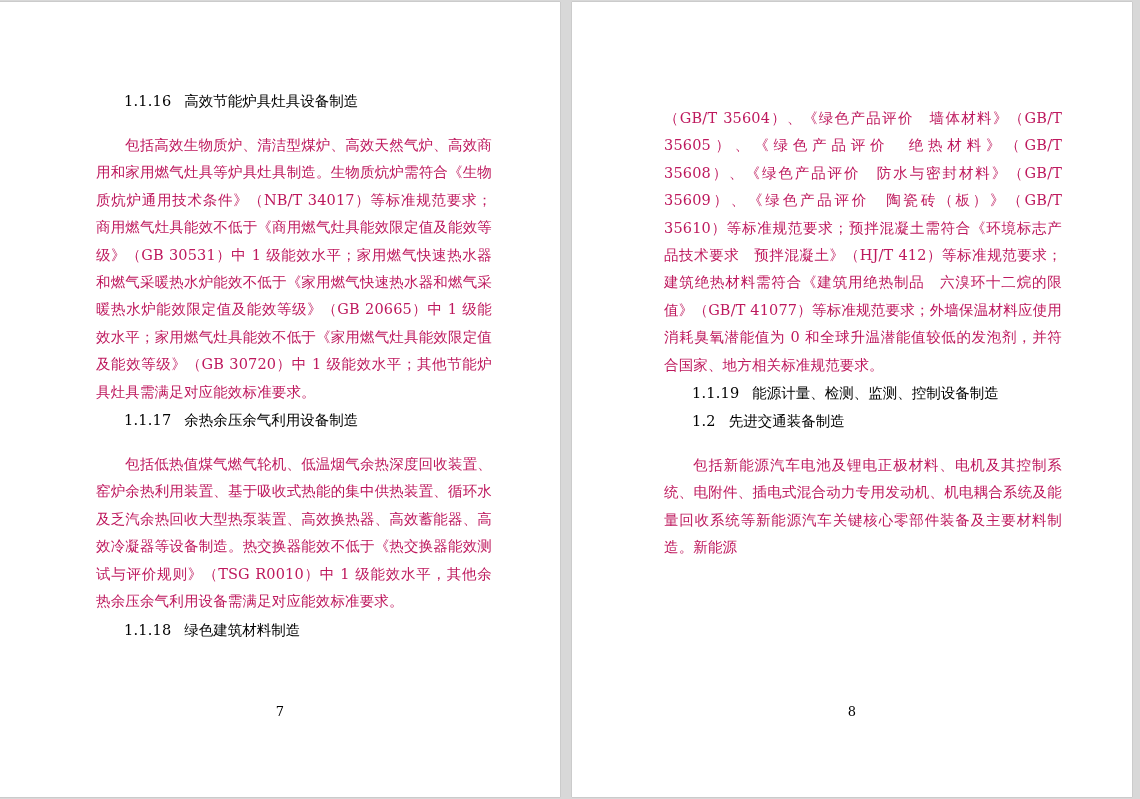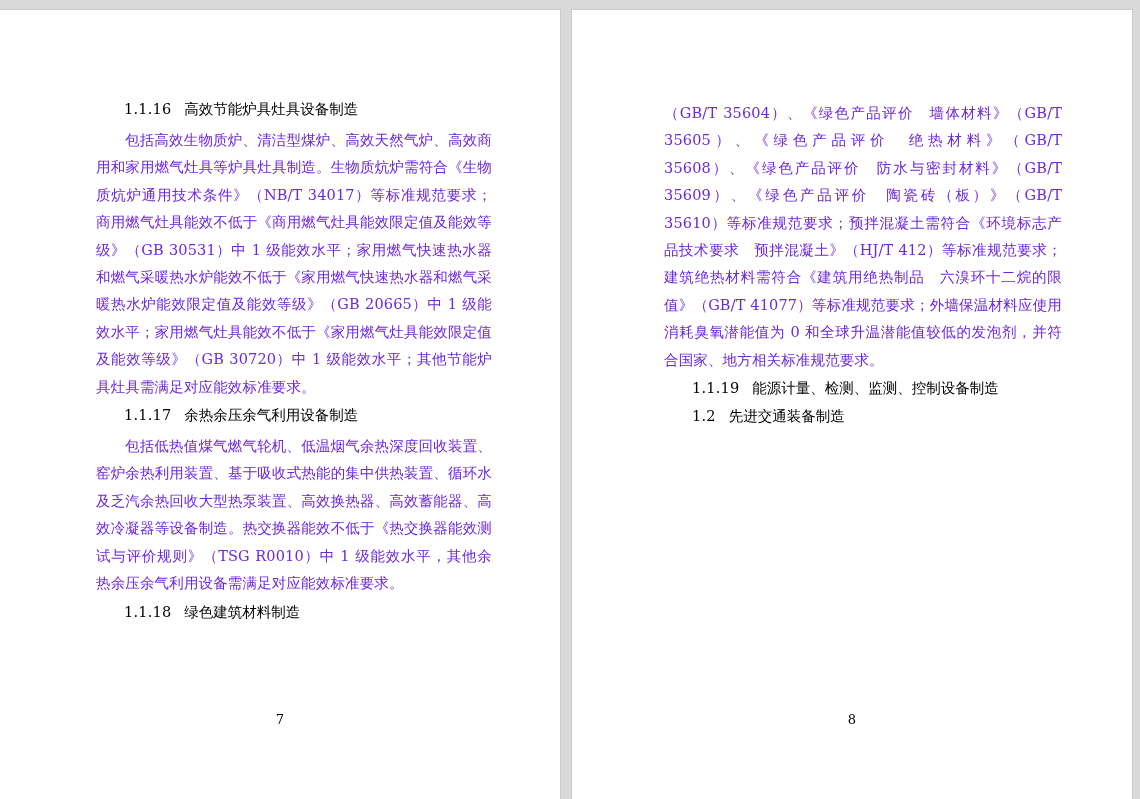--- a/index.html
+++ b/index.html
@@ -13,21 +13,21 @@
   body {
     font-family: "DejaVu Serif", "Liberation Serif", serif;
   }
   .spread {
     display: flex;
     flex-direction: row;
     gap: 12px;
     width: 1140px;
     height: 799px;
     box-sizing: border-box;
-    padding: 10px 0 0 0;
+    padding: 2px 0 0 0;
     justify-content: flex-start;
   }
   .page {
     background: #ffffff;
     width: 560px;
     height: 795px;
     box-sizing: border-box;
     position: relative;
     box-shadow: 0 0 1px rgba(0,0,0,0.35);
     overflow: hidden;
@@ -59,22 +59,22 @@
   }
   .heading.lvl2 {
     text-indent: 28px;
   }
   .heading.lvl3 {
     text-indent: 28px;
   }
   p.para {
     font-size: 14.5px;
     line-height: 27.4px;
-    color: #6d28d9;
-    margin: 4px 0 1px 0;
+    color: #be185d;
+    margin: 17px 0 1px 0;
     text-align: justify;
     text-justify: inter-ideograph;
     text-indent: 29px;
     letter-spacing: 0.15px;
   }
   .page-number {
     position: absolute;
     bottom: 78px;
     left: 0;
     right: 0;
@@ -121,18 +121,19 @@
       <div class="heading lvl3">
         <span class="num">1.1.19</span><span class="gap"></span><span>能源计量、检测、监测、控制设备制造</span>
       </div>
 
 
       <div class="heading lvl2">
         <span class="num">1.2</span><span class="gap"></span><span>先进交通装备制造</span>
       </div>
 
 
+      <p class="para">包括新能源汽车电池及锂电正极材料、电机及其控制系统、电附件、插电式混合动力专用发动机、机电耦合系统及能量回收系统等新能源汽车关键核心零部件装备及主要材料制造。新能源</p>
 
     </div>
     <div class="page-number">8</div>
   </div>
 
 </div>
 
 </body></html>

